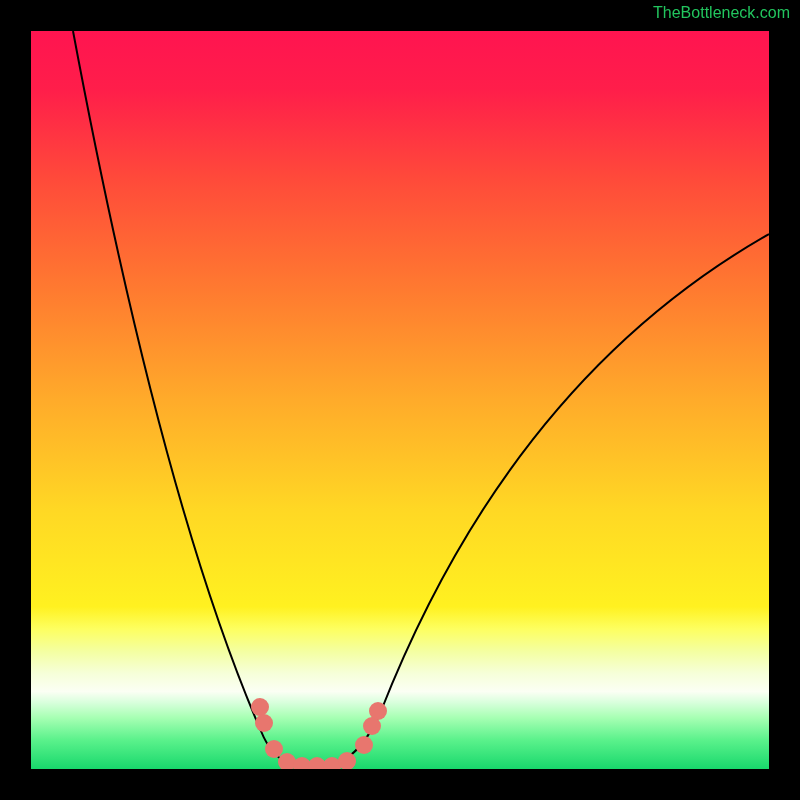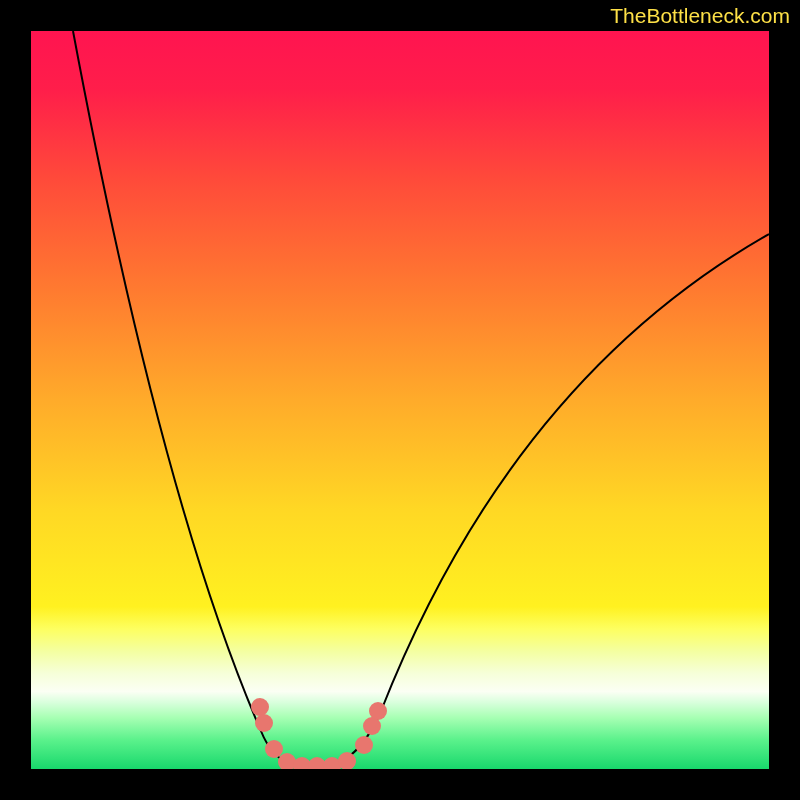--- a/index.html
+++ b/index.html
@@ -16,22 +16,22 @@
     left: 31px;
     top: 31px;
     width: 738px;
     height: 738px;
     overflow: hidden;
   }
   .attribution {
     position: absolute;
     top: 4px;
     right: 10px;
-    color: #fde047;
-    font-size: 21px;
+    color: #22c55e;
+    font-size: 16px;
     font-weight: 500;
   }
   svg {
     position: absolute;
     left: 0; top: 0;
   }
 </style>
 </head>
 <body>
 

